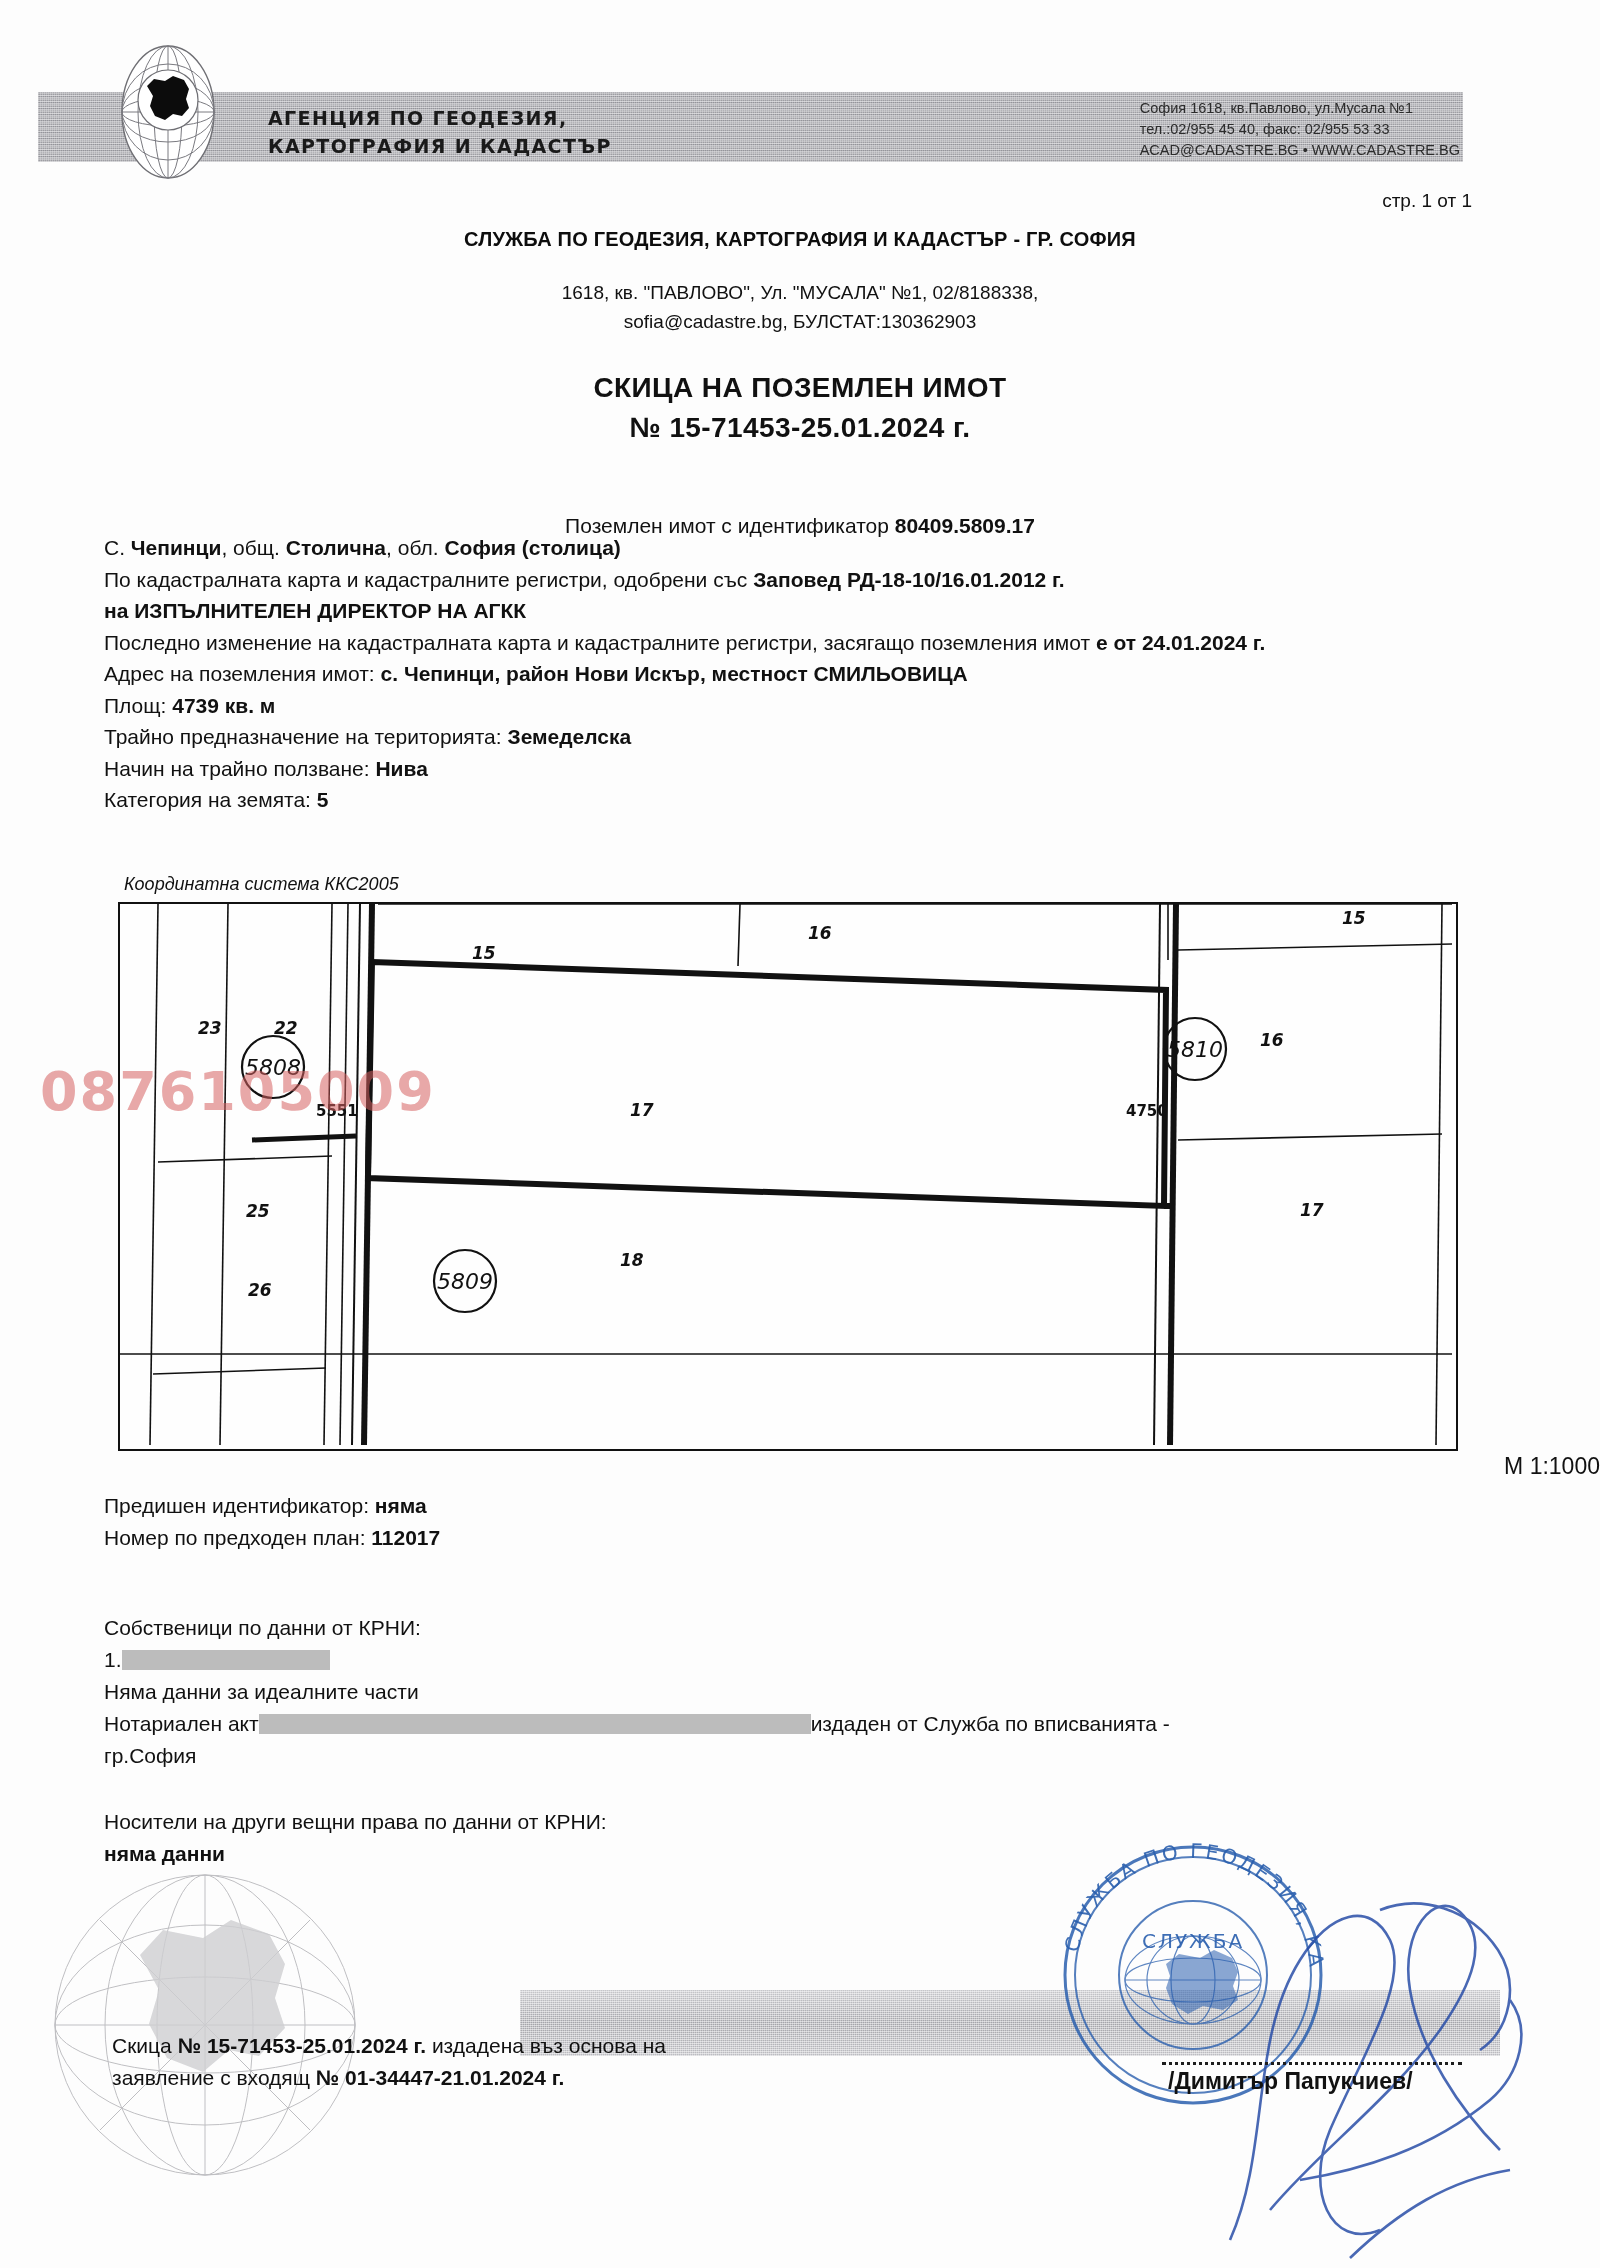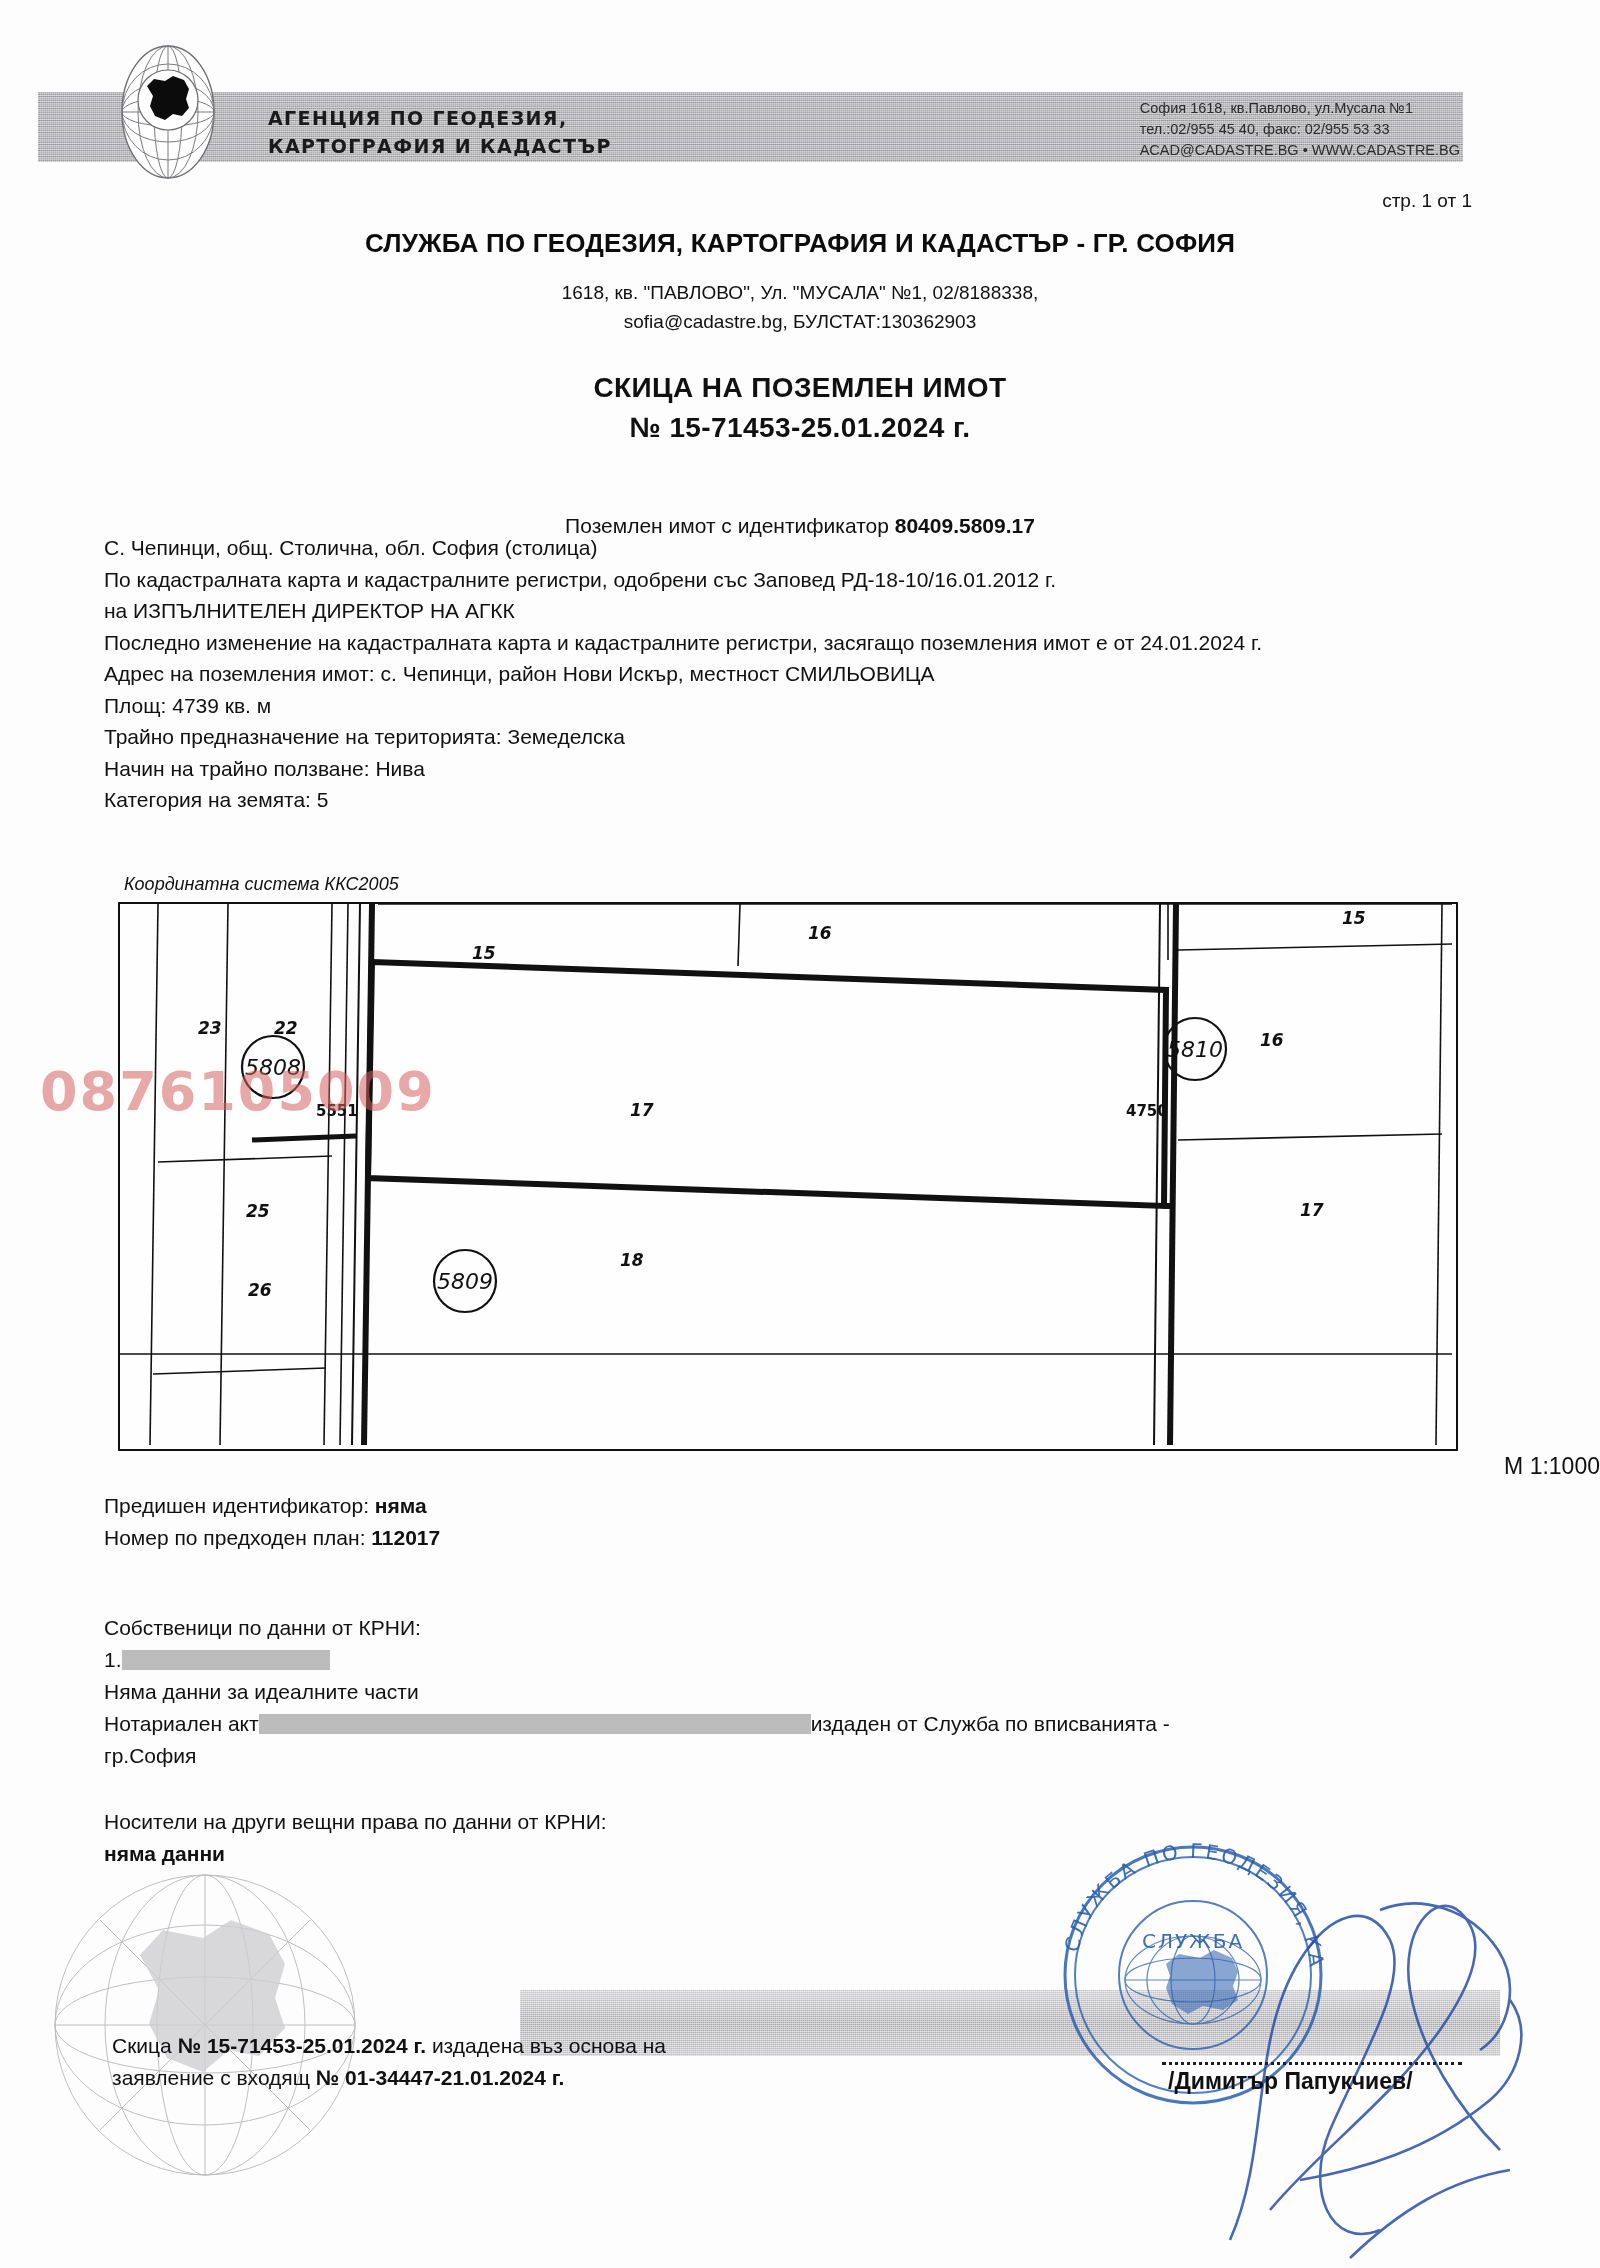--- a/index.html
+++ b/index.html
@@ -88,21 +88,21 @@
     color: #111;
   }
 
   
   .office-title {
     position: absolute;
     left: 0;
     top: 228px;
     width: 1600px;
     text-align: center;
-    font-size: 26px;
+    font-size: 20px;
     font-weight: bold;
     letter-spacing: .2px;
     color: #0d0d0d;
   }
   .office-sub {
     position: absolute;
     left: 0;
     top: 278px;
     width: 1600px;
     text-align: center;
@@ -138,21 +138,21 @@
   .details {
     position: absolute;
     left: 104px;
     top: 532px;
     width: 1400px;
     font-size: 21px;
     line-height: 31.5px;
     color: #111;
   }
   .details .row { white-space: normal; }
-  .details b { font-weight: normal; text-align: right; }
+  .details b { font-weight: bold; text-align: right; }
 
   
   .coord-sys {
     position: absolute;
     left: 124px;
     top: 874px;
     font-size: 18px;
     color: #111;
     font-style: italic;
   }

